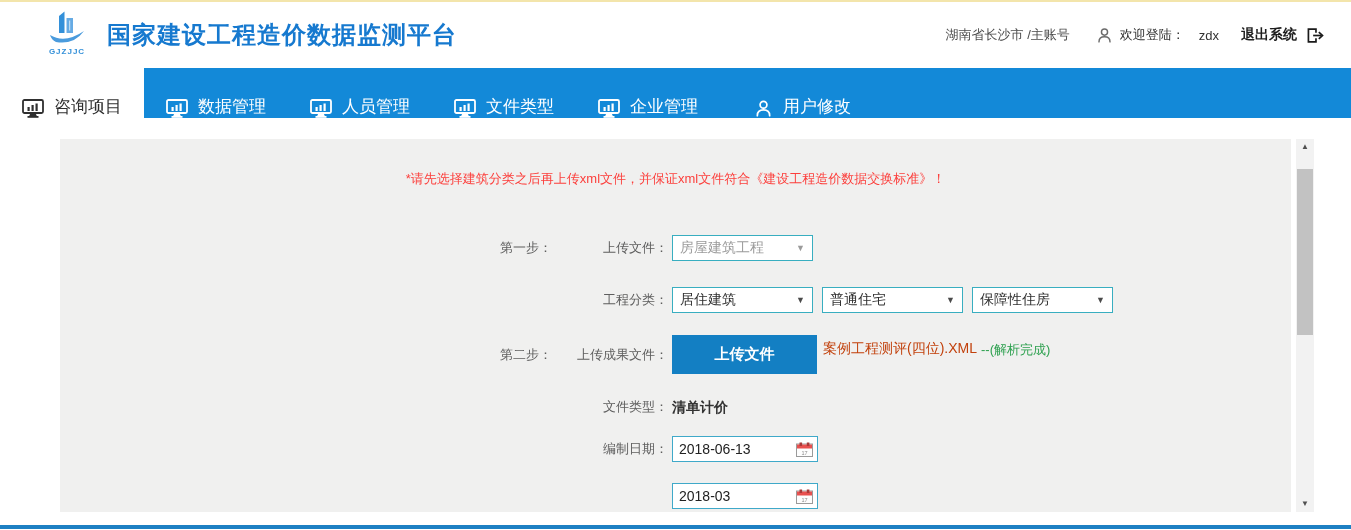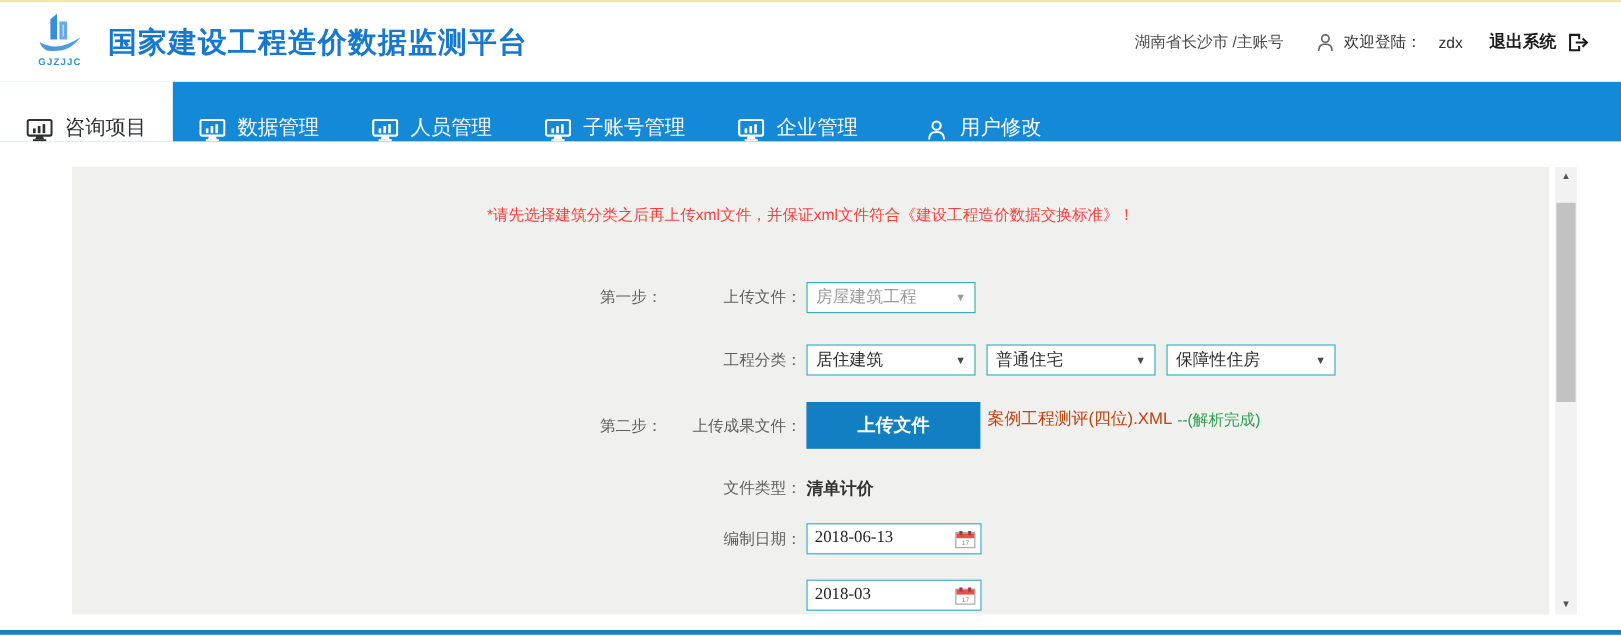--- a/index.html
+++ b/index.html
@@ -5,21 +5,21 @@
   * { margin:0; padding:0; box-sizing:border-box; }
   html,body { width:1351px; height:530px; overflow:hidden; background:#fff;
     font-family:"Liberation Sans","DejaVu Sans",sans-serif; }
   .screen { position:relative; width:1351px; height:530px; background:#fff; overflow:hidden; }
 
   
   .topline { height:2px; background:#f3e5ab; }
 
   
   .header { height:66px; background:#fff; display:flex; align-items:center; position:relative; }
-  .logo { margin-left:24px; width:52px; height:52px; display:flex; flex-direction:column; align-items:center; }
+  .logo { margin-left:41px; width:52px; height:52px; display:flex; flex-direction:column; align-items:center; }
   .app-title { margin-left:14px; font-size:24px; font-weight:bold; color:#1679cf; letter-spacing:1px; }
   .header-right { position:absolute; right:26px; top:0; height:66px; display:flex; align-items:center; font-size:13px; color:#444; }
   .hr-region { color:#4a4a4a; }
   .hr-usericon { margin-left:26px; display:flex; align-items:center; color:#6b6b6b; }
   .hr-welcome { margin-left:7px; color:#333; }
   .hr-username { margin-left:14px; color:#333; }
   .hr-logout { margin-left:22px; font-size:14px; color:#1d1d1d; font-weight:600; cursor:pointer; }
   .hr-logouticon { margin-left:9px; display:flex; align-items:center; cursor:pointer; }
 
   
@@ -57,21 +57,21 @@
     font-size:15px; font-weight:bold; cursor:pointer; font-family:inherit; }
   .row3 .fields { align-items:flex-start; }
   .file-link { margin-left:6px; margin-top:5px; font-size:14px; color:#c2410c; cursor:pointer; }
   .parse-status { margin-left:4px; margin-top:6px; font-size:13px; color:#2ca04e; }
 
   .file-type-value { font-size:14px; font-weight:bold; color:#333; line-height:20px; }
 
   .dateinput { width:146px; height:26px; background:#fff; border:1px solid #3fa9c9;
     display:flex; align-items:center; justify-content:space-between; padding:0 4px 0 2px; }
   .dateinput input { border:none; outline:none; width:108px; font-size:14px; color:#222;
-    font-family:Liberation Serif, serif; background:transparent; padding-left:4px; }
+    font-family:Liberation Sans, sans-serif; background:transparent; padding-left:4px; }
   .cal-btn { display:flex; align-items:center; cursor:pointer; background:none; border:none; padding:0; }
 
   
   .scrollbar { position:absolute; left:1296px; top:21px; width:18px; height:373px; background:#f2f2f2; }
   .sb-arrow { position:absolute; left:0; width:18px; height:16px; text-align:center; font-size:8px;
     color:#505050; line-height:16px; cursor:pointer; }
   .sb-up { top:0; } .sb-down { bottom:0; }
   .sb-thumb { position:absolute; left:1px; top:30px; width:16px; height:166px; background:#c2c2c2; cursor:pointer; }
 
   .footer-bar { position:absolute; left:0; bottom:1px; width:1351px; height:4px; background:#1d80c3; }
@@ -159,21 +159,21 @@
       <span class="nav-icon">
         <svg width="22" height="19" viewBox="0 0 22 19">
           <rect x="1" y="1" width="20" height="13" rx="1.5" fill="none" stroke="currentColor" stroke-width="1.8"></rect>
           <rect x="5.5" y="8" width="2.2" height="4" fill="currentColor"></rect>
           <rect x="9.5" y="6" width="2.2" height="6" fill="currentColor"></rect>
           <rect x="13.5" y="4.5" width="2.2" height="7.5" fill="currentColor"></rect>
           <path d="M8.5 14 L13.5 14 L14.8 17 L7.2 17 Z" fill="currentColor"></path>
           <rect x="5.5" y="17" width="11" height="1.8" fill="currentColor"></rect>
         </svg>
       </span>
-      <span>子账号管理</span>
+      <span>文件类型</span>
     </div>
     <div class="tab">
       <span class="nav-icon">
         <svg width="22" height="19" viewBox="0 0 22 19">
           <rect x="1" y="1" width="20" height="13" rx="1.5" fill="none" stroke="currentColor" stroke-width="1.8"></rect>
           <rect x="5.5" y="8" width="2.2" height="4" fill="currentColor"></rect>
           <rect x="9.5" y="6" width="2.2" height="6" fill="currentColor"></rect>
           <rect x="13.5" y="4.5" width="2.2" height="7.5" fill="currentColor"></rect>
           <path d="M8.5 14 L13.5 14 L14.8 17 L7.2 17 Z" fill="currentColor"></path>
           <rect x="5.5" y="17" width="11" height="1.8" fill="currentColor"></rect>

